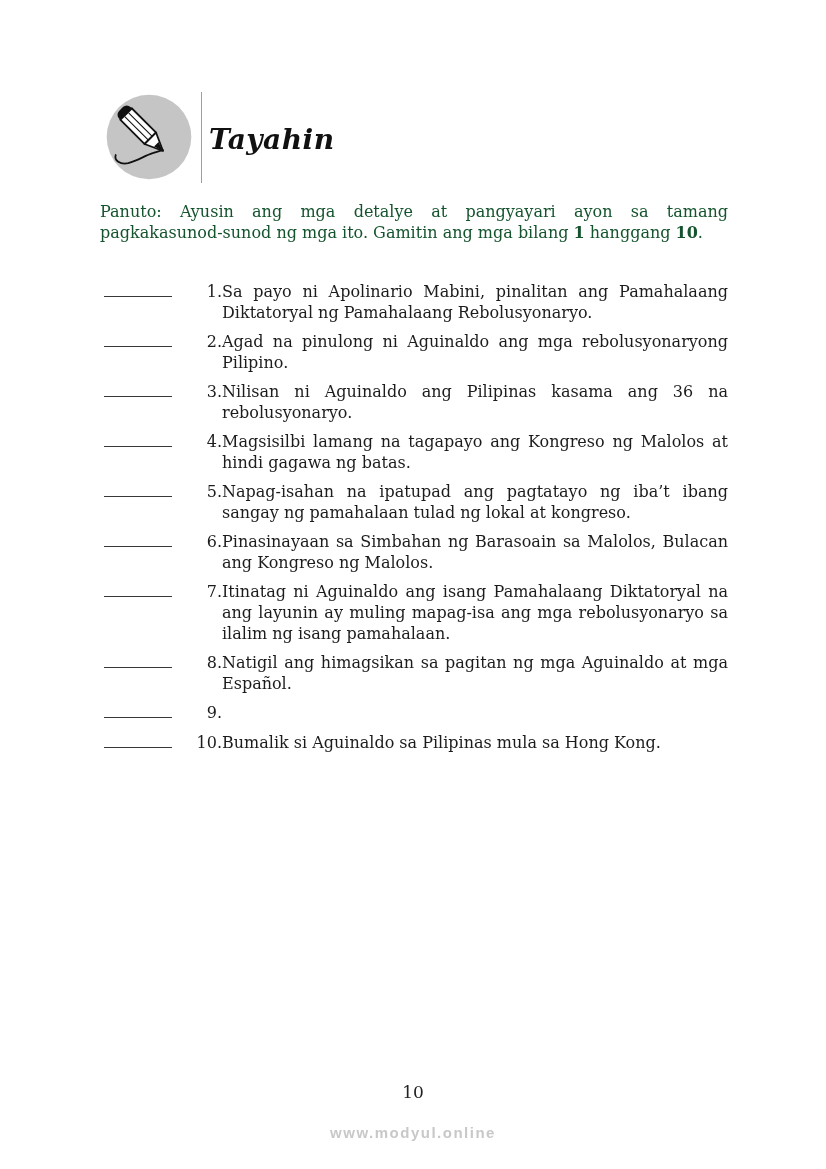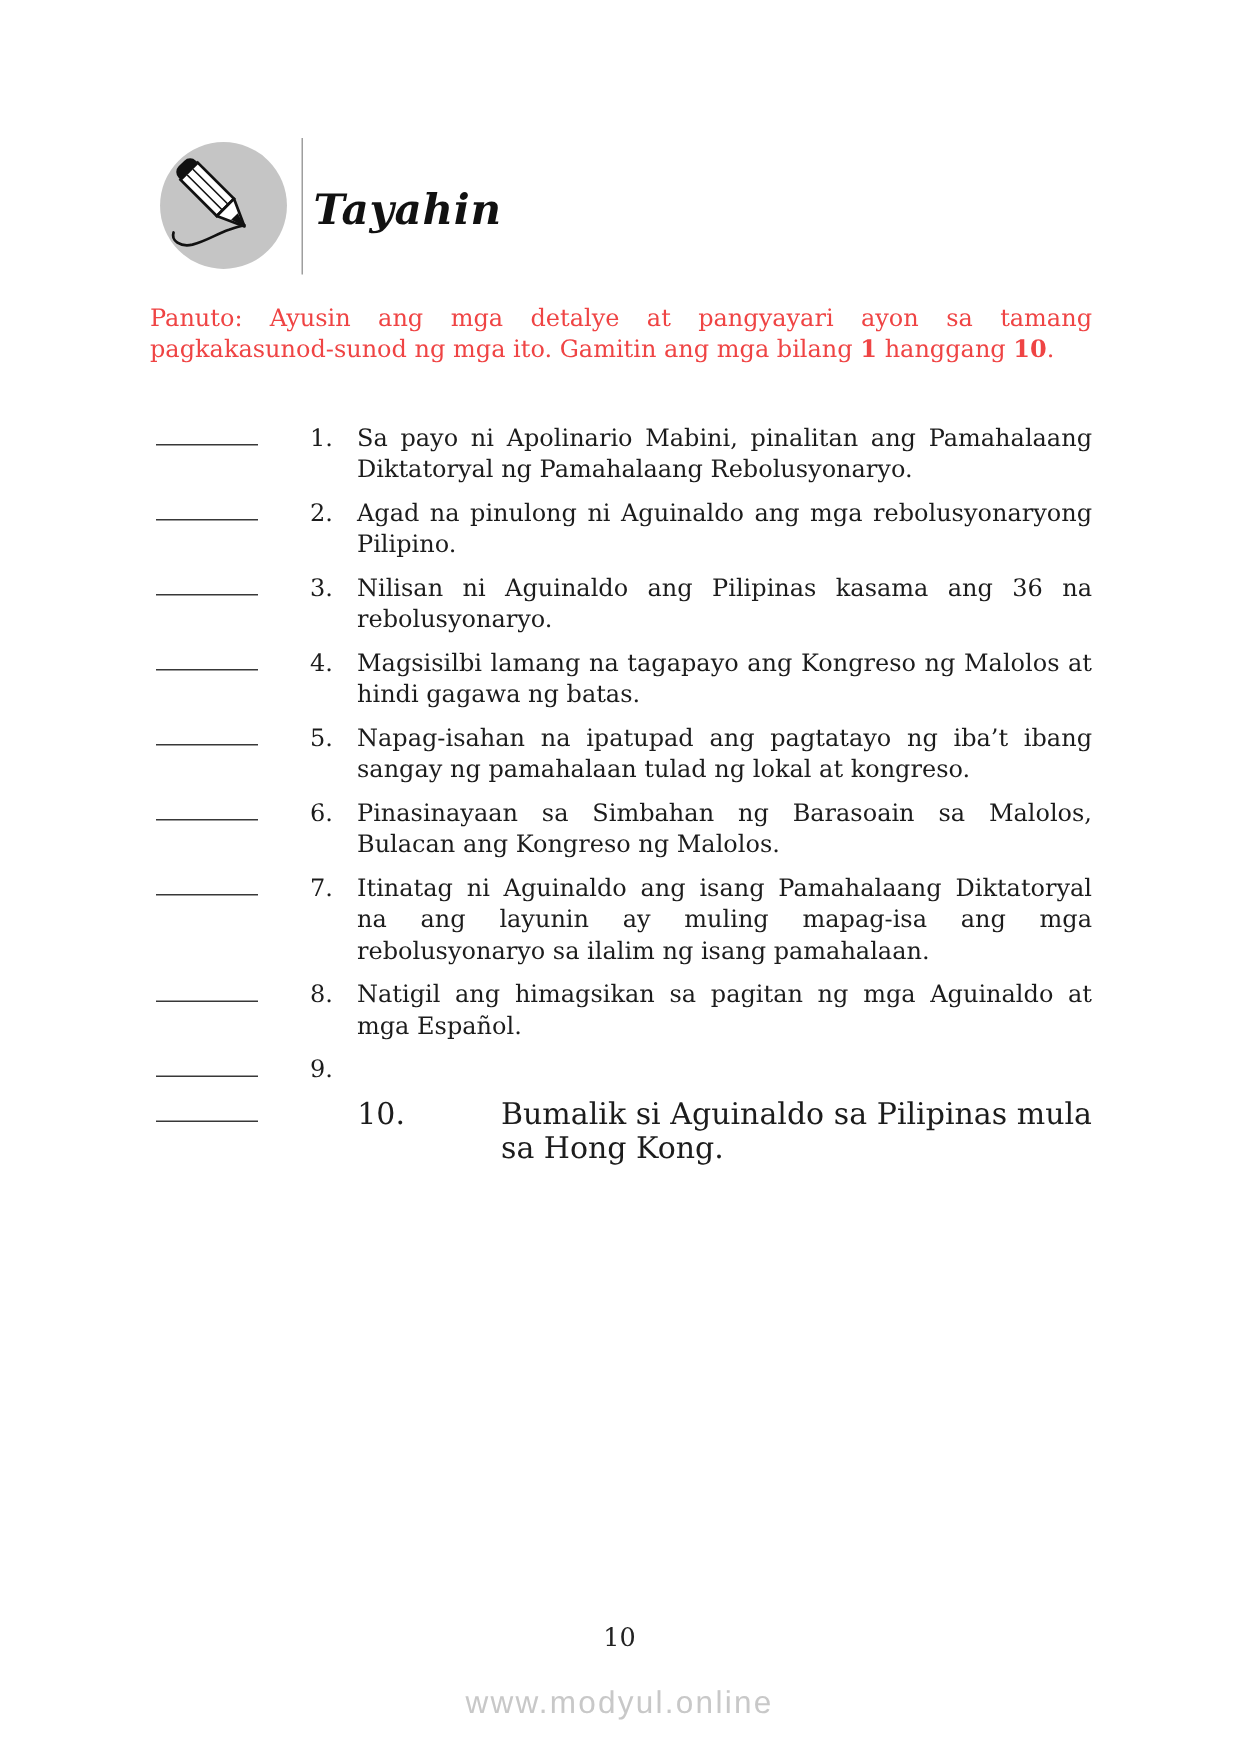--- a/index.html
+++ b/index.html
@@ -18,44 +18,44 @@
   .header-divider { position:absolute; left:201px; top:92px; width:1px; height:91px; background:#9e9e9e; }
   .page-title {
     position:absolute; left:209px; top:123px;
     font-size:28px; font-weight:bold; font-style:italic;
     letter-spacing:0.5px; color:#111;
   }
 
   
   .instructions {
     position:absolute; left:100px; top:201px; width:628px;
-    font-size:16px; line-height:21px; text-align:justify; color:#ef4444;
+    font-size:16px; line-height:21px; text-align:justify; color:#14532d;
   }
   .instructions b { font-weight:bold; }
 
   
   .seq-list { position:absolute; left:100px; top:281px; width:628px; }
   .row { display:flex; align-items:flex-start; margin-bottom:8px; font-size:16px; line-height:21px; }
   .blank-col { width:72px; flex:none; }
   .blank { display:block; width:68px; height:16px; margin-left:4px; border-bottom:1.4px solid #383838; }
   .num { width:50px; flex:none; text-align:right; white-space:nowrap; }
-  .itext { flex:1; margin-left:16px; text-align:justify; }
-  .row.large { font-size:20px; line-height:23px;gap:48px; }
+  .itext { flex:1; text-align:justify; }
+  .row.large { font-size:16px; line-height:23px; }
   .row.large .blank { height:17px; }
 
   
   .page-num {
     position:absolute; top:1082px; left:0; width:100%;
     text-align:center; font-size:17px; color:#222;
   }
   .watermark {
     position:absolute; top:1124px; left:0; width:100%;
     text-align:center;
     font-family:"Liberation Sans","DejaVu Sans",sans-serif;
-    font-size:21px; letter-spacing:1.5px; color:#c8c8c8;
+    font-size:15px; letter-spacing:1.5px; color:#c8c8c8;font-weight:bold;
   }
 </style>
 </head>
 <body>
 
 <div class="page">
 
   <div class="icon-wrap">
     <svg viewBox="0 0 100 100" width="90" height="90" aria-hidden="true">
       <circle cx="50" cy="50" r="47" fill="#c5c5c5"></circle>

